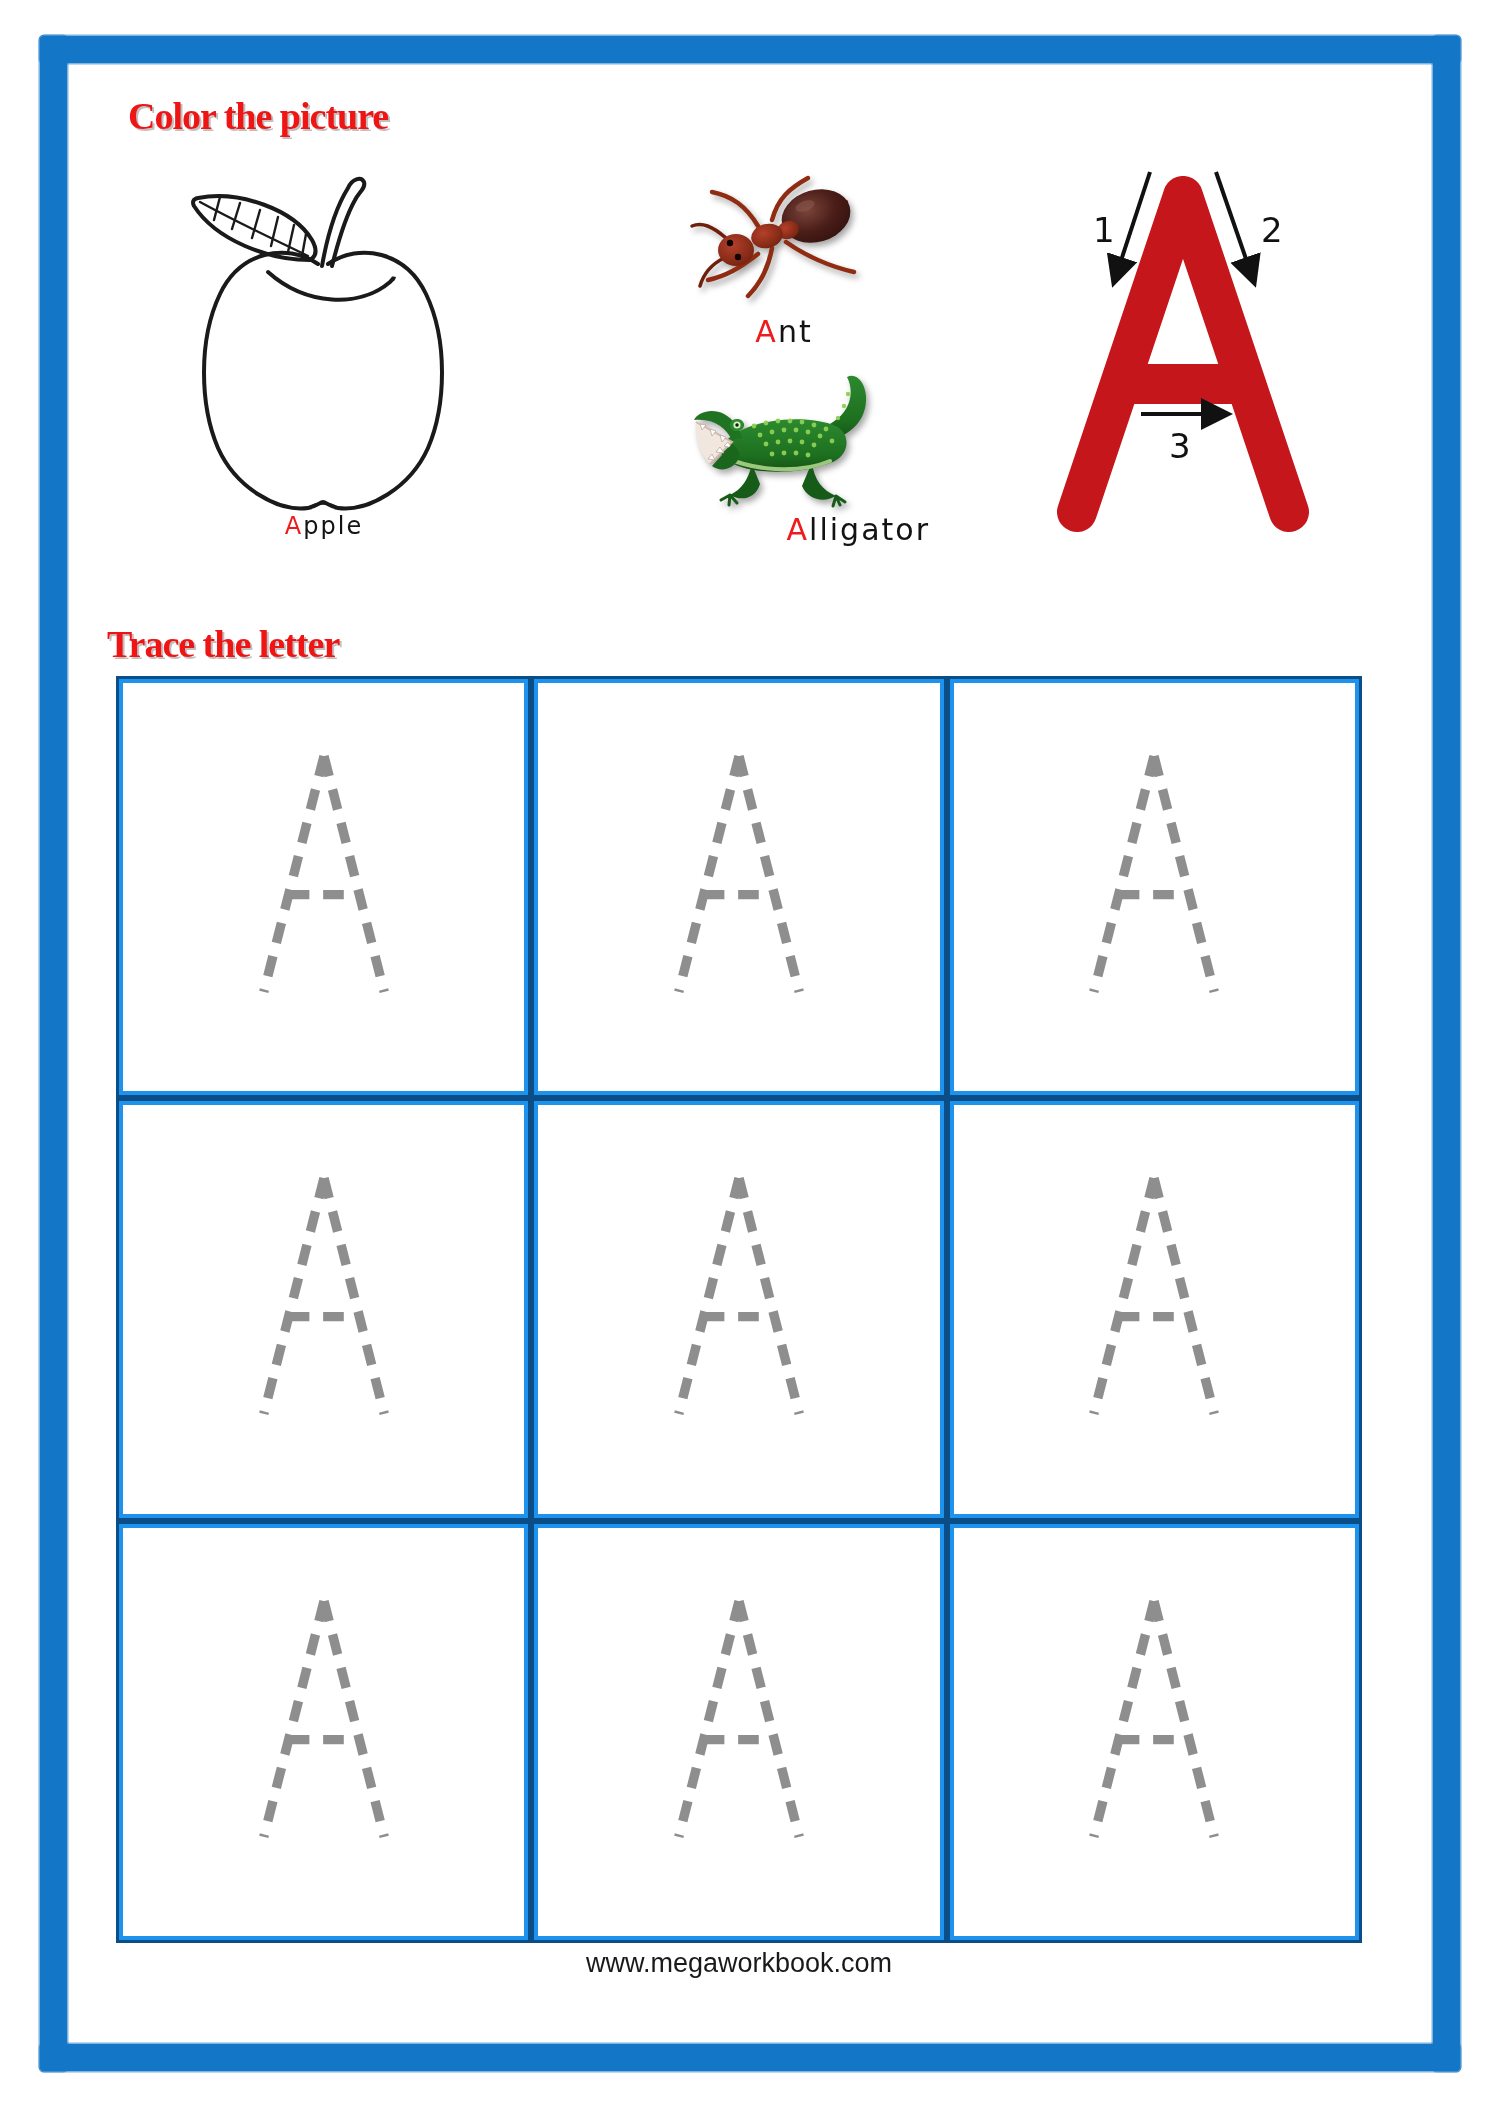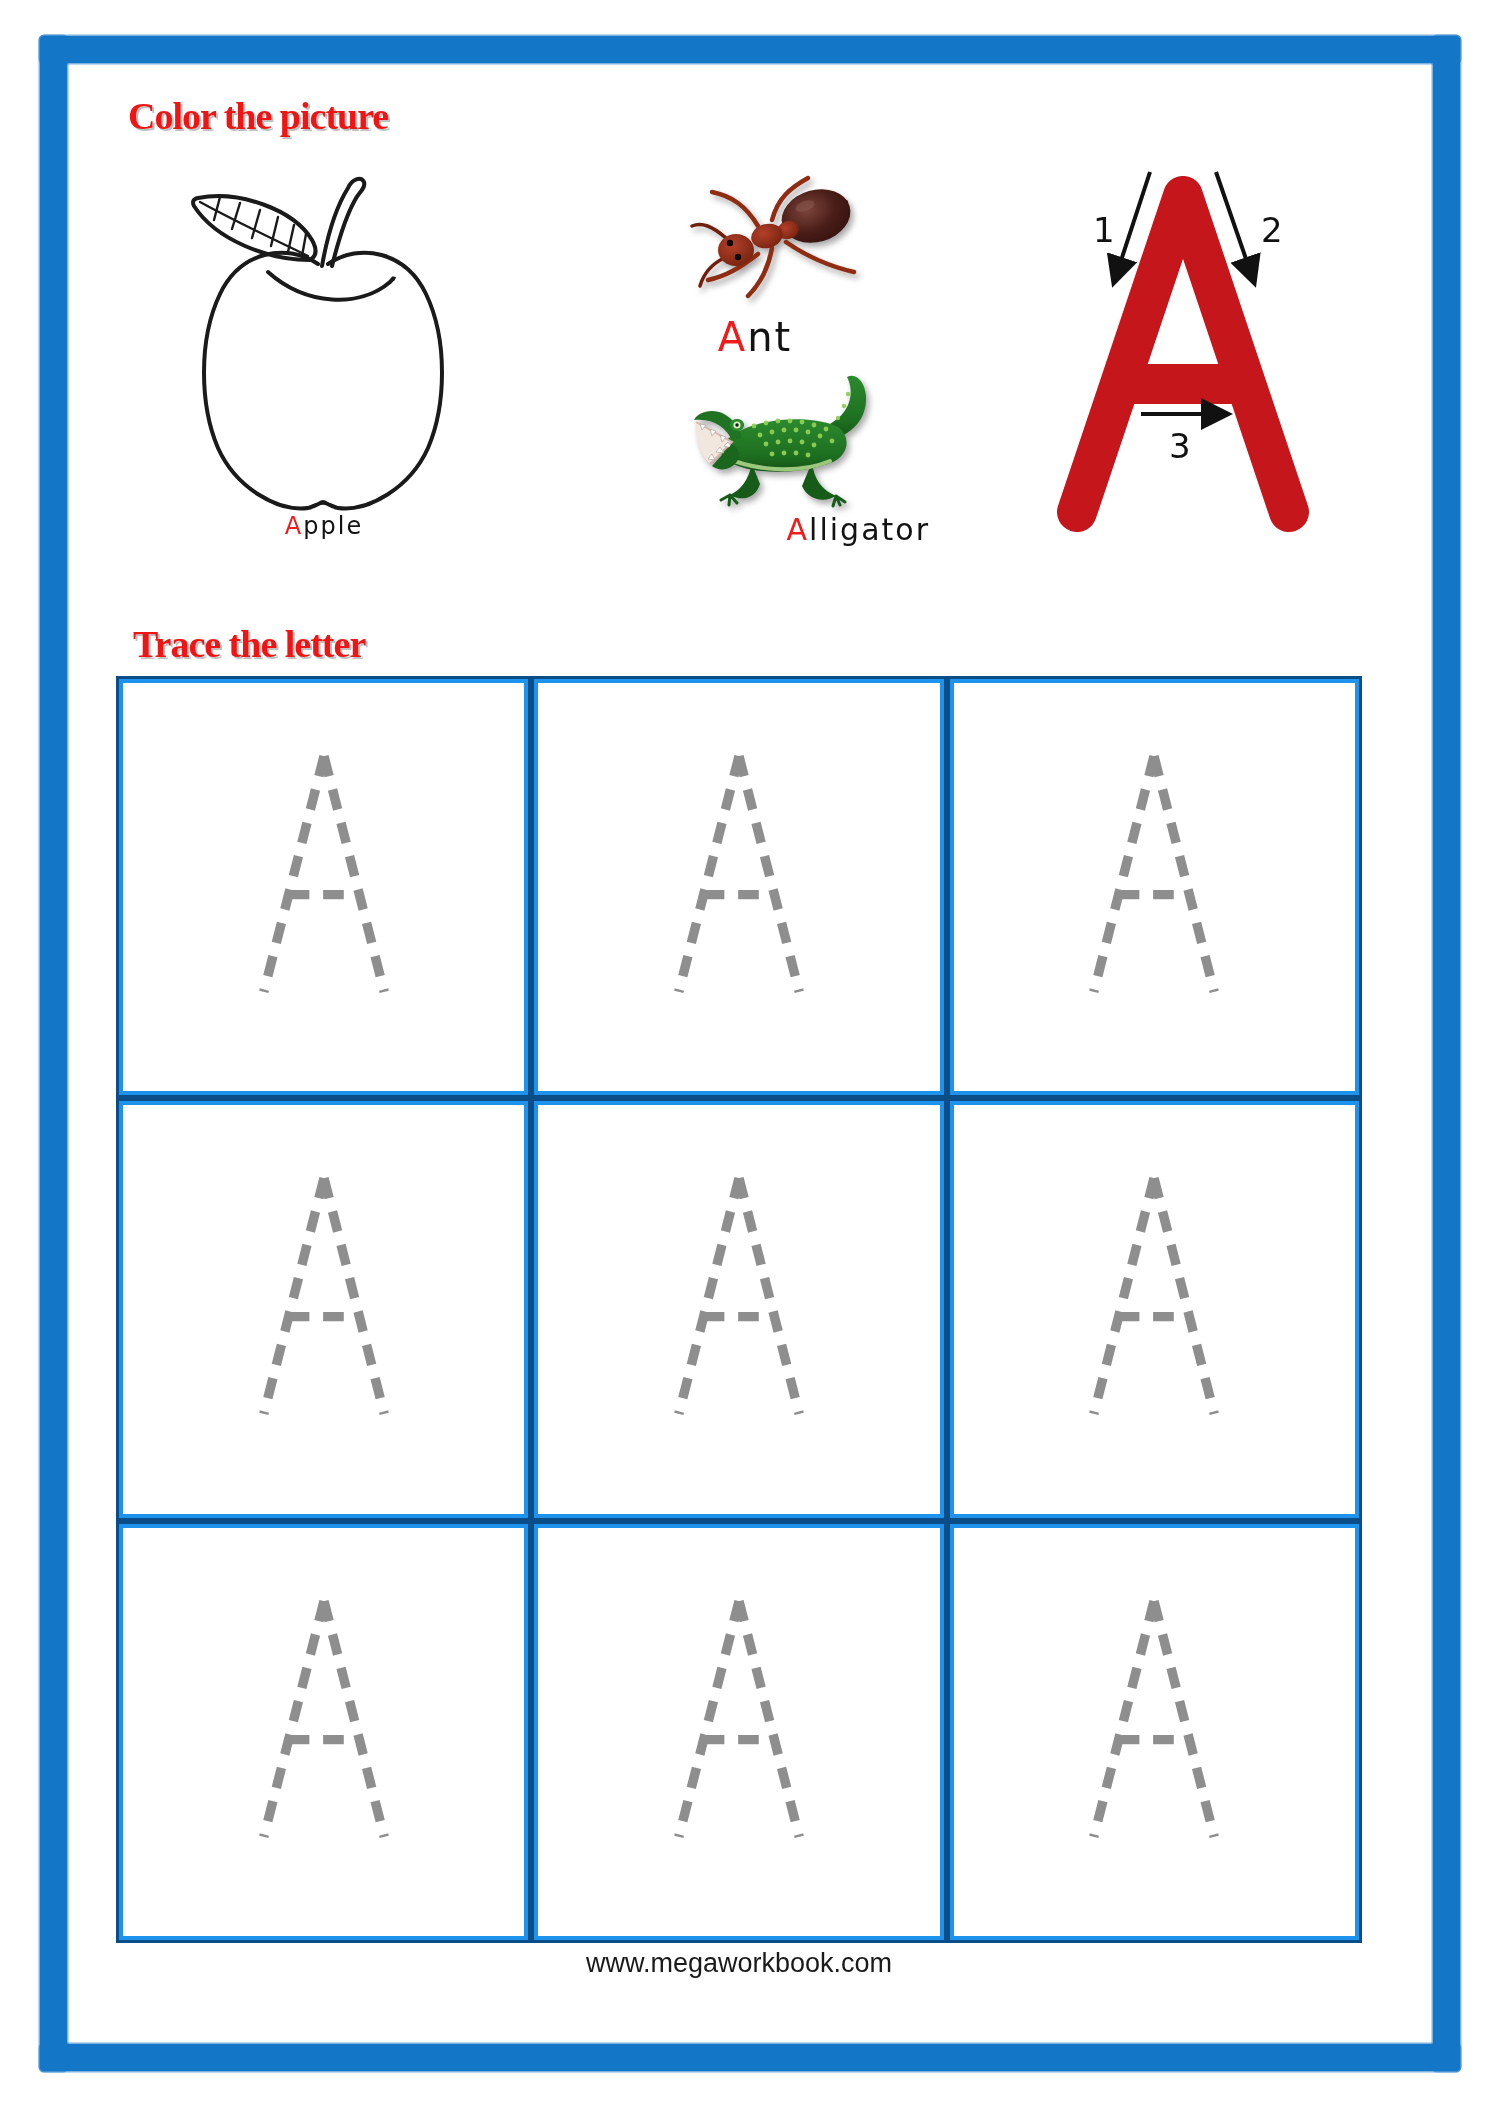--- a/index.html
+++ b/index.html
@@ -29,35 +29,35 @@
     box-shadow:0 0 0 1.5px rgba(20,118,198,.55);
   }
   
   .heading{
     position:absolute;color:var(--heading-red);font-weight:bold;
     font-size:38px;letter-spacing:-1px;line-height:1.1;
     text-shadow:2px 2px 0 rgba(140,140,140,.55);
     font-family:Liberation Serif, serif;
   }
   #heading-color{left:128px;top:96px;}
-  #heading-trace{left:133px;top:624px;}
+  #heading-trace{left:107px;top:624px;}
   
   .illustration{position:absolute;}
   .soft-shadow{filter:drop-shadow(3px 4px 3px rgba(0,0,0,.35));}
   #apple-art{left:158px;top:162px;}
   #ant-art{left:688px;top:168px;}
   #alligator-art{left:686px;top:362px;}
   #letter-guide-art{left:1053px;top:166px;}
   .item-label{
     position:absolute;text-align:center;color:var(--text-black);
     font-size:24px;letter-spacing:2px;font-family:"DejaVu Sans", sans-serif;
   }
   .item-label .first-letter{color:var(--label-red);}
   #apple-label{left:158px;top:512px;width:332px;}
-  #ant-label{left:660px;top:314px;width:190px;font-size:40px;}
+  #ant-label{left:689px;top:314px;width:190px;font-size:30px;}
   #alligator-label{left:640px;top:512px;width:290px;font-size:30px;text-align:right;}
   
   #trace-grid{
     position:absolute;left:116px;top:676px;width:1246px;height:1267px;
     display:grid;grid-template-columns:repeat(3,1fr);grid-template-rows:repeat(3,1fr);
   }
   .trace-cell{
     border:3px solid var(--grid-navy);
     box-shadow:inset 0 0 0 4px var(--grid-light-blue);
     background:#ffffff;

